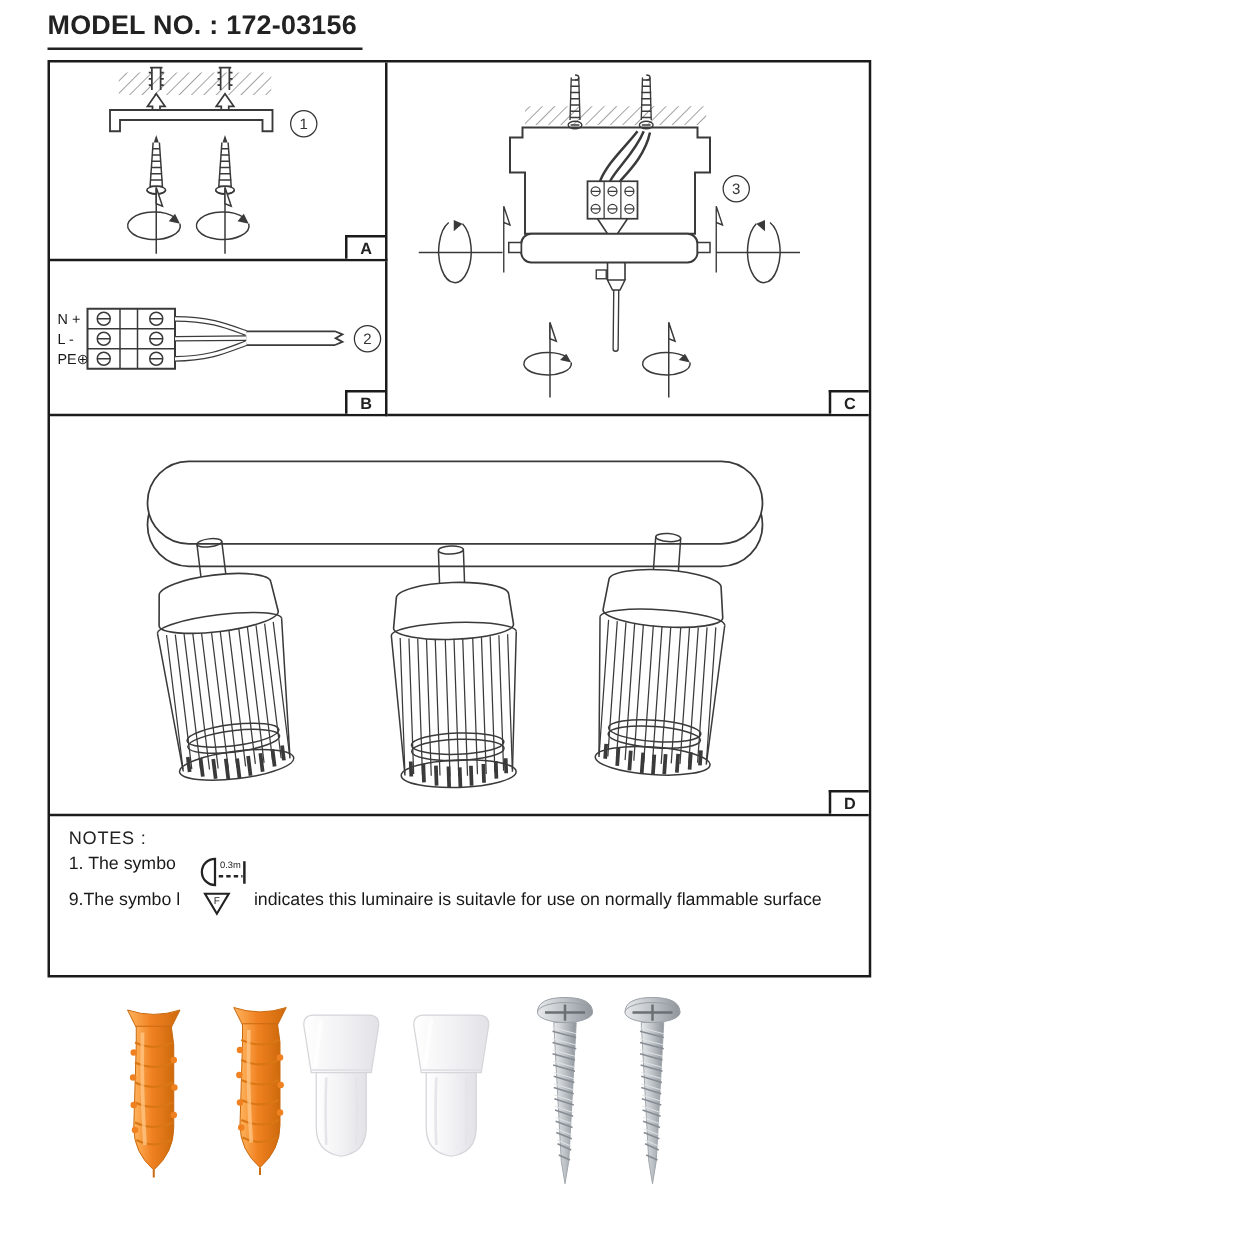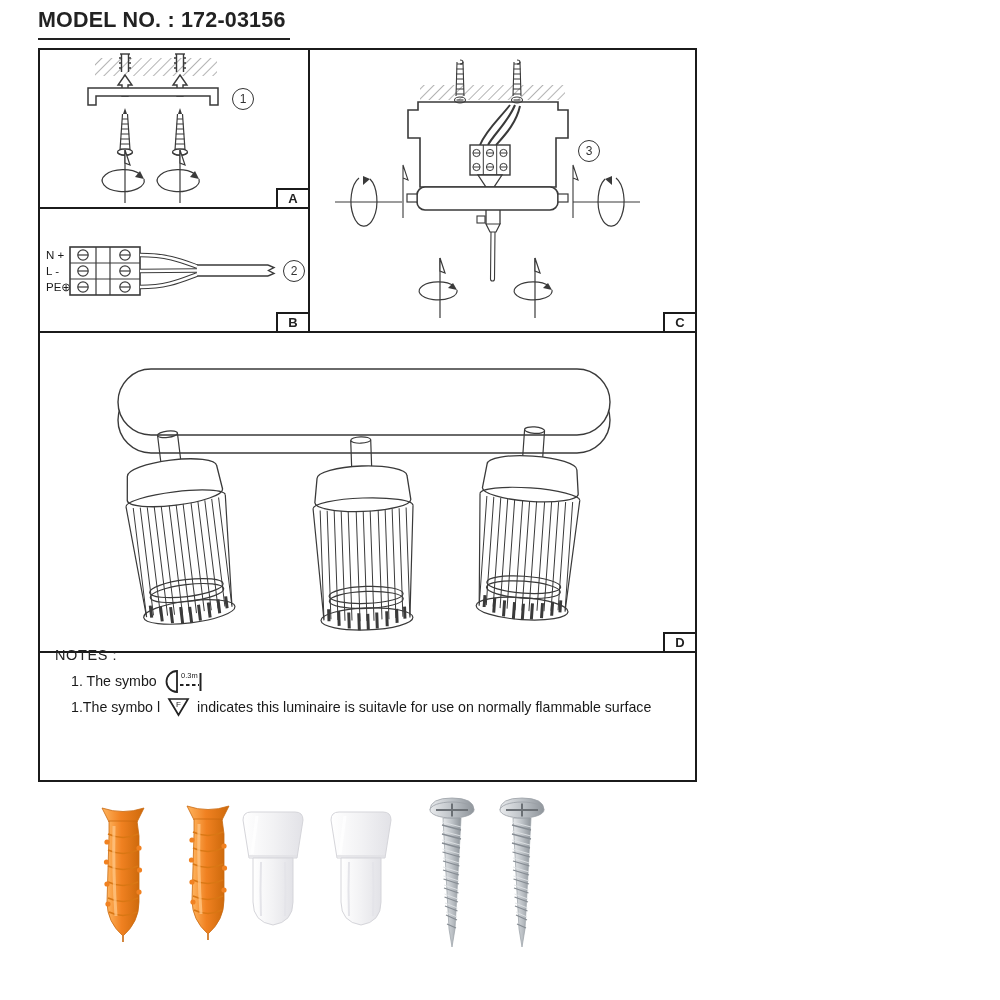--- a/index.html
+++ b/index.html
@@ -6,32 +6,32 @@
   .page{position:relative;width:1000px;height:1000px;background:#fff;overflow:hidden;
         font-family:"Liberation Sans",sans-serif;color:#151515;}
   .title{position:absolute;left:38px;top:8px;margin:0;font-size:21.5px;font-weight:700;
          letter-spacing:.2px;color:#222;border-bottom:2.5px solid #222;padding:0 4px 5px 0;}
   .frame{position:absolute;left:38px;top:48px;width:659px;height:734px;border:2px solid #1b1b1b;box-sizing:border-box;}
   .panel{position:absolute;box-sizing:border-box;}
   .panel-a{left:0;top:0;width:270px;height:159px;border-right:2px solid #1b1b1b;border-bottom:2px solid #1b1b1b;}
   .panel-b{left:0;top:159px;width:270px;height:124px;border-right:2px solid #1b1b1b;border-bottom:2px solid #1b1b1b;}
   .panel-c{left:270px;top:0;width:385px;height:283px;border-bottom:2px solid #1b1b1b;}
   .panel-d{left:0;top:283px;width:655px;height:320px;border-bottom:2px solid #1b1b1b;}
-  .panel-notes{left:0;top:589px;width:655px;height:127px;}
+  .panel-notes{left:0;top:605px;width:655px;height:127px;}
   .tab{position:absolute;right:0;bottom:0;width:30px;height:17px;border-top:2px solid #1b1b1b;
        border-left:2px solid #1b1b1b;font-size:13px;font-weight:600;color:#222;
        display:flex;align-items:center;justify-content:center;background:#fff;}
   .step{position:absolute;width:20px;height:20px;border:1.6px solid #333;border-radius:50%;
         font-size:12px;color:#333;display:flex;align-items:center;justify-content:center;background:#fff;}
   .step-a{left:192px;top:38px;}
   .step-b{left:243px;top:51px;}
   .step-c{left:268px;top:90px;}
   .notes-heading{position:absolute;left:15px;top:8px;font-size:14.5px;letter-spacing:.6px;color:#222;}
-  .note-row{position:absolute;left:15px;display:flex;align-items:center;gap:7px;
-            font-size:14.2px;white-space:nowrap;color:#1a1a1a;margin-left:16px;}
+  .note-row{position:absolute;left:15px;display:flex;align-items:flex-start;gap:18px;
+            font-size:14.2px;white-space:nowrap;color:#1a1a1a;}
   .note-1{top:28px;}
   .note-2{top:57px;}
   .note-3{top:84px;}
   .note-ic{flex:0 0 auto;display:block;}
   svg{display:block;}
   .diag{position:absolute;left:0;top:0;}
   .hw{position:absolute;left:95px;top:792px;}
 </style>
 </head>
 <body>
@@ -232,21 +232,21 @@
         <span>1. The symbo</span>
         <svg class="note-ic" width="44" height="27" viewBox="0 0 44 27">
           <path d="M13,4 A10.5,10.5 0 0 0 13,25 V4 Z" fill="none" stroke="#222" stroke-width="1.8"></path>
           <line x1="16" y1="18" x2="35" y2="18" stroke="#222" stroke-width="2" stroke-dasharray="3.5,2.5"></line>
           <line x1="36.5" y1="6" x2="36.5" y2="24" stroke="#222" stroke-width="2"></line>
           <text x="17" y="11" font-size="7.5" fill="#222">0.3m</text>
         </svg>
       </div>
 
       <div class="note-row note-2">
-        <span>1.The symbo l</span>
+        <span>9.The symbo l</span>
         <svg class="note-ic" width="23" height="21" viewBox="0 0 23 21">
           <path d="M2,3 H21 L11.5,19 Z" fill="none" stroke="#222" stroke-width="1.7"></path>
           <text x="11.5" y="11" font-size="8" text-anchor="middle" fill="#222">F</text>
         </svg>
         <span>indicates this luminaire is suitavle for use on normally flammable surface</span>
       </div>
 
     </div>
   </div>
 

